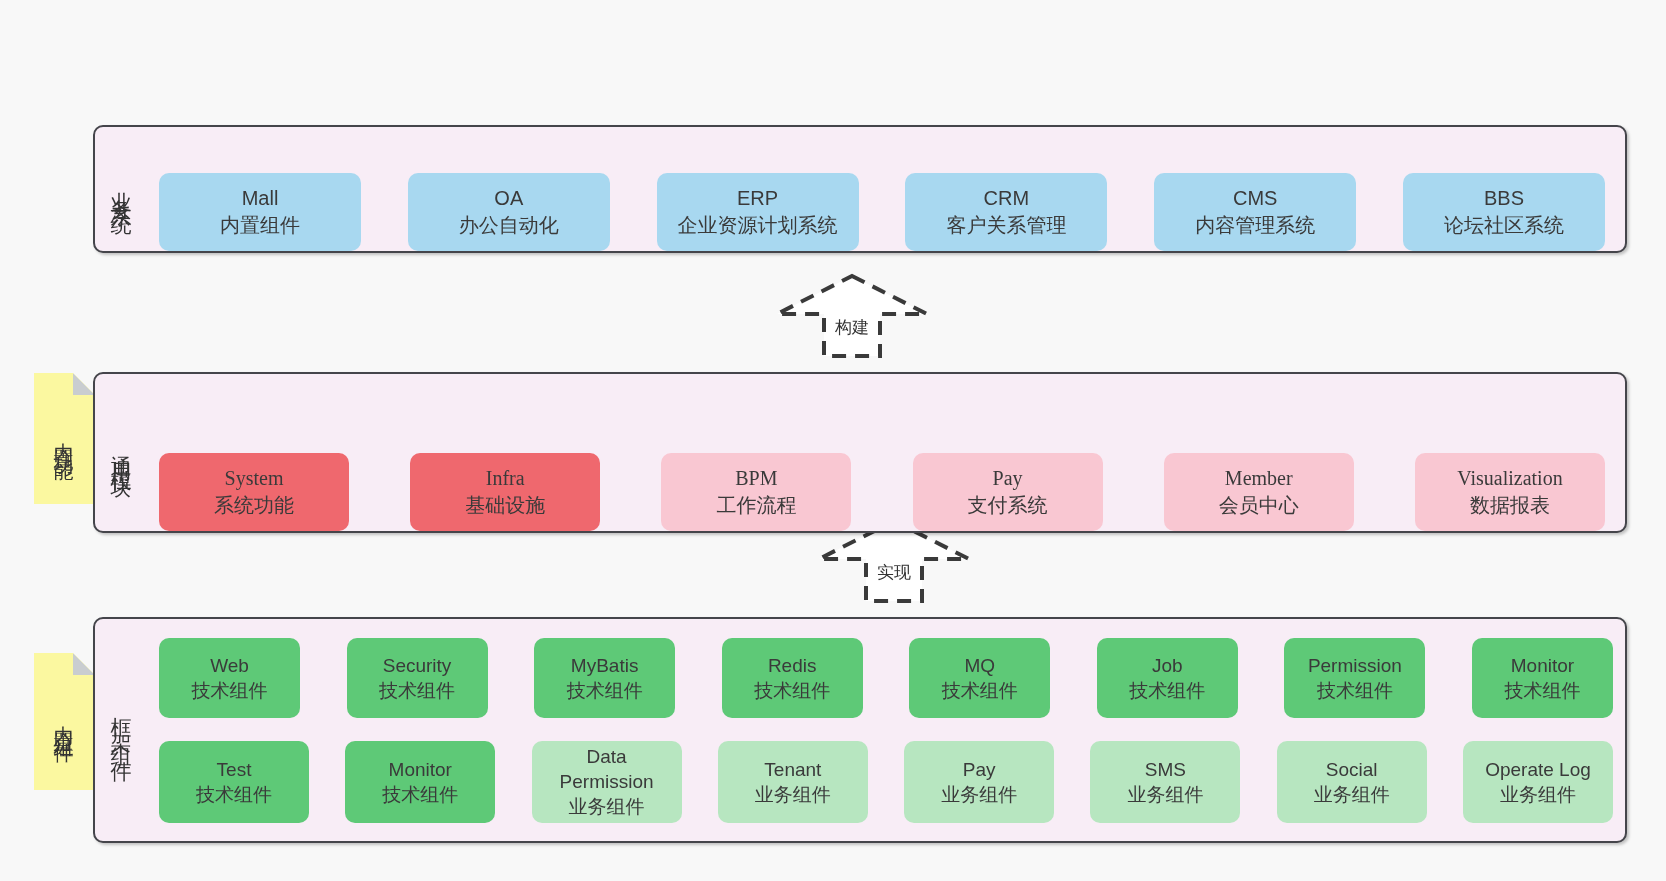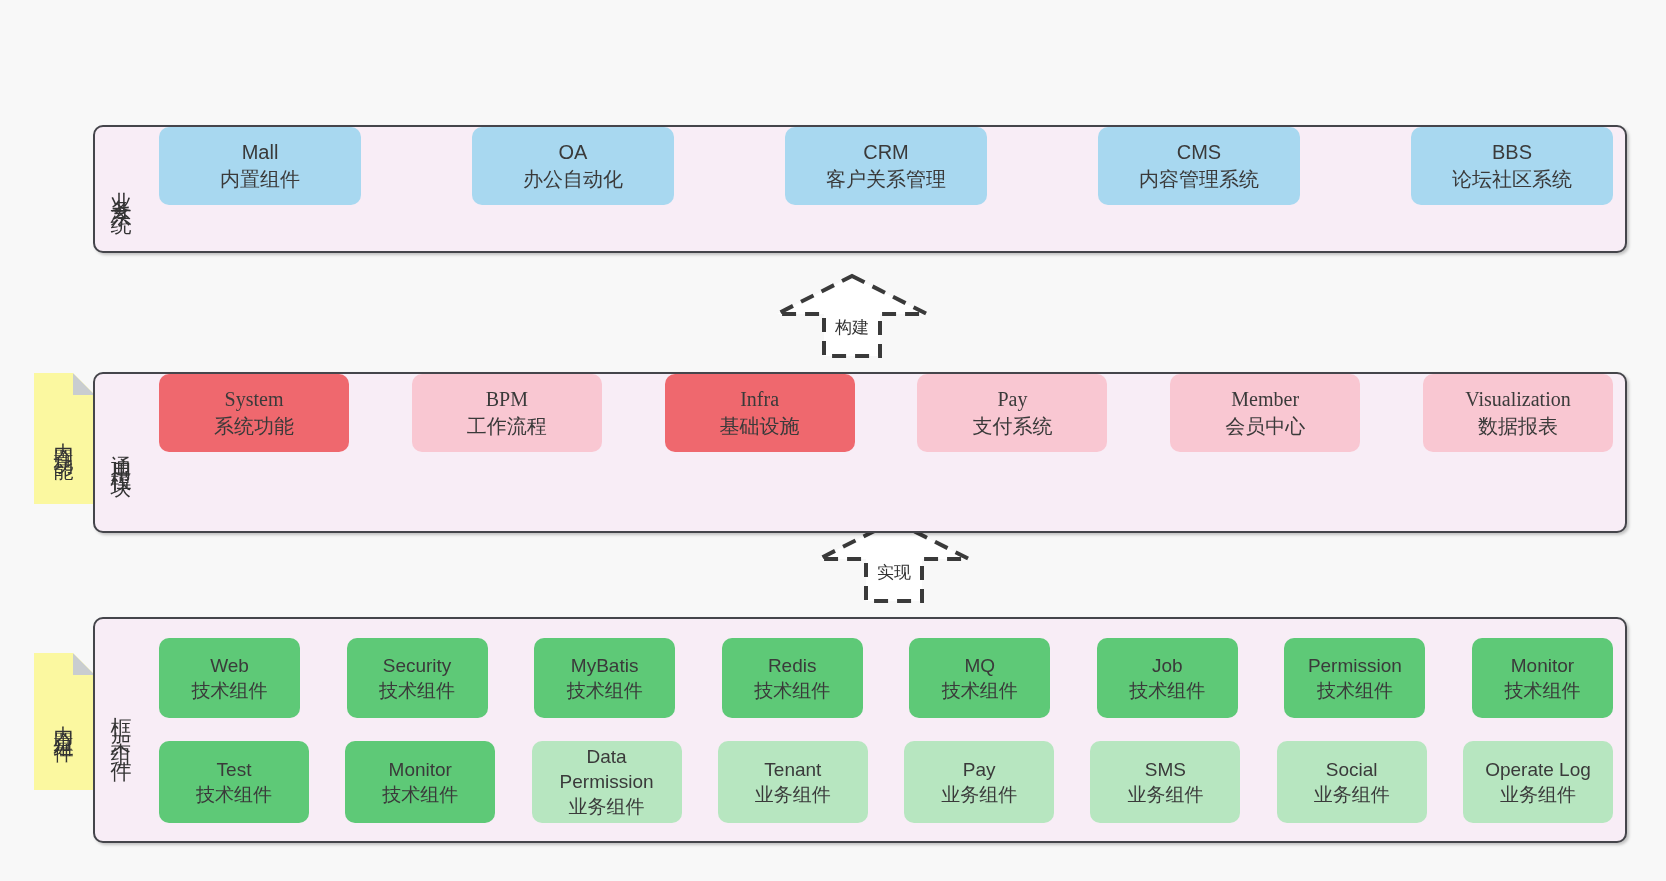--- a/index.html
+++ b/index.html
@@ -25,22 +25,22 @@
   }
   .panel-label{
     writing-mode:vertical-rl;text-orientation:upright;
     font-size:21px;color:#333;
     align-self:center;
     padding-left:12px;
     letter-spacing:7px;
     white-space:nowrap;
   }
   .boxes{
-    flex:1;display:flex;justify-content:space-between;align-items:flex-start;
-    padding:0 12px 0 24px;
+    flex:1;display:flex;justify-content:space-between;align-items:flex-end;
+    padding:0 20px 0 24px;
   }
   .box{
     border-radius:10px;
     display:flex;flex-direction:column;justify-content:center;align-items:center;
     text-align:center;box-sizing:border-box;padding:4px 6px;
   }
   .box span{display:block;font-size:20px;line-height:27px;color:#3a3a3a;}
 
   #panel-business{top:125px;height:128px;}
   #panel-business .box{width:202px;height:78px;background:#a8d8f0;}
@@ -104,20 +104,24 @@
     <div class="boxes">
       <div class="box">
         <span>Mall</span>
         <span>内置组件</span>
       </div>
       <div class="box">
         <span>OA</span>
         <span>办公自动化</span>
       </div>
       <div class="box">
+        <span>ERP</span>
+        <span>企业资源计划系统</span>
+      </div>
+      <div class="box">
         <span>CRM</span>
         <span>客户关系管理</span>
       </div>
       <div class="box">
         <span>CMS</span>
         <span>内容管理系统</span>
       </div>
       <div class="box">
         <span>BBS</span>
         <span>论坛社区系统</span>
@@ -137,27 +141,27 @@
     <div class="sticky-label">内置功能</div>
   </div>
 
   <div class="panel" id="panel-modules">
     <div class="panel-label">通用模块</div>
     <div class="boxes">
       <div class="box red">
         <span>System</span>
         <span>系统功能</span>
       </div>
-      <div class="box pink">
-        <span>BPM</span>
-        <span>工作流程</span>
-      </div>
       <div class="box red">
         <span>Infra</span>
         <span>基础设施</span>
+      </div>
+      <div class="box pink">
+        <span>BPM</span>
+        <span>工作流程</span>
       </div>
       <div class="box pink">
         <span>Pay</span>
         <span>支付系统</span>
       </div>
       <div class="box pink">
         <span>Member</span>
         <span>会员中心</span>
       </div>
       <div class="box pink">

